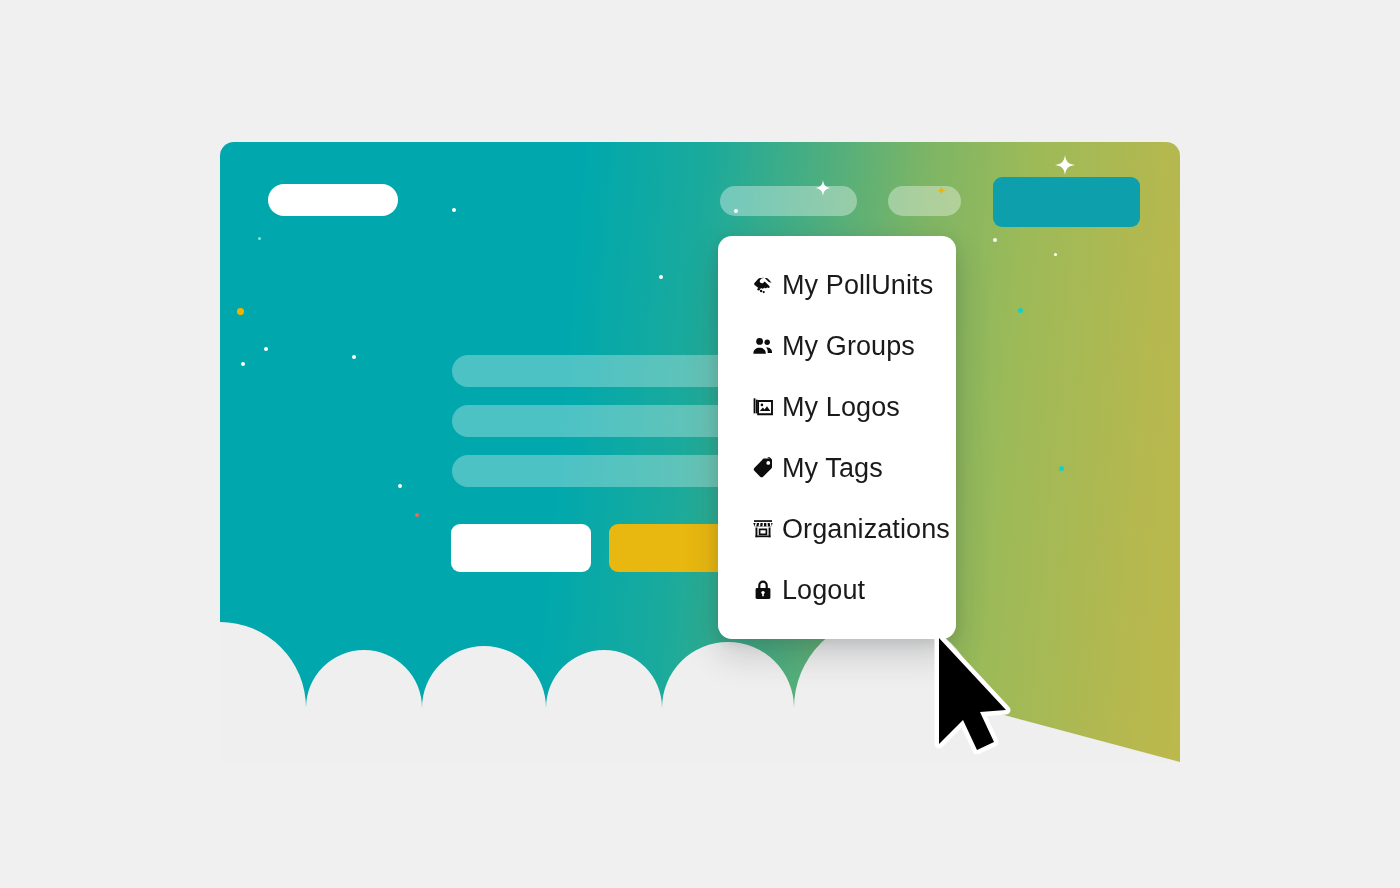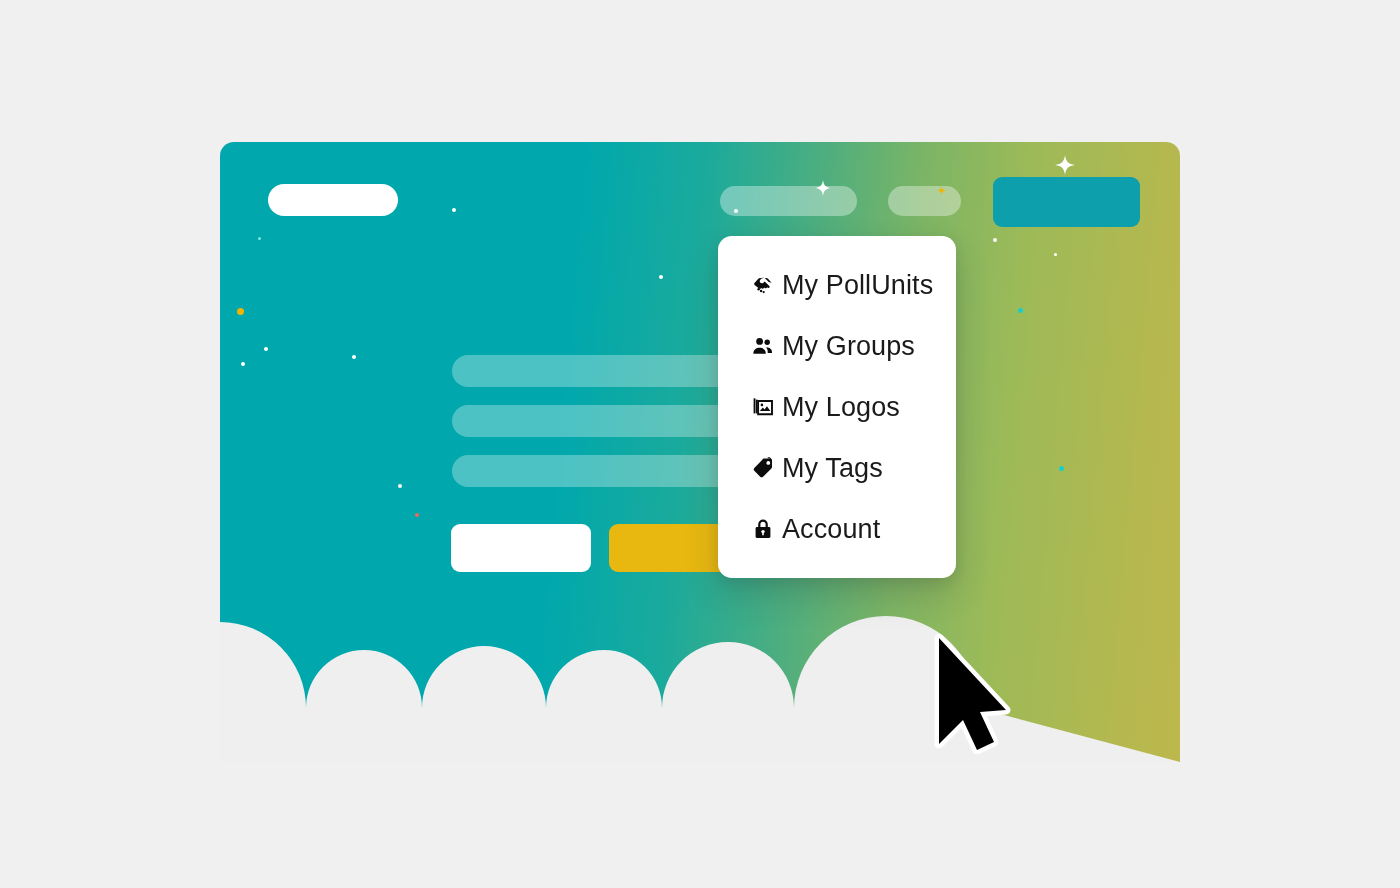--- a/index.html
+++ b/index.html
@@ -288,31 +288,44 @@
         <svg width="24" height="24" viewBox="0 0 24 24" fill="currentColor">
           <path d="M11.6 3.6 3.3 11.9c-.8.8-.8 2.1 0 2.9l5.9 5.9c.8.8 2.1.8 2.9 0l8.3-8.3c.4-.4.6-.9.6-1.5V4.6c0-1.1-.9-2-2-2h-6.3c-.4 0-.8.2-1.1.4z"></path>
           <circle cx="17.3" cy="6.9" r="1.9" fill="#fff"></circle>
           <path d="M16.6 1.4c1.2-.5 2.6-.1 3.4 1 .8 1.1.7 2.6-.2 3.6l-.9-.8c.5-.6.6-1.5.1-2.2-.5-.7-1.4-.9-2.1-.6l-.3-1z"></path>
         </svg>
       </span>
       <span class="menu-label">My Tags</span>
     </div>
 
 
+    <div class="menu-item">
+      <span class="menu-icon">
+        <svg width="24" height="24" viewBox="0 0 24 24" fill="currentColor">
+          <path d="M3 3.2h18v1.7H3z"></path>
+          <path d="M2.3 6.1h19.4l-1.2 3.4H3.5z"></path>
+          <path d="M4.6 5.9h1.3l-.7 3.6H3.4zM8.2 5.9h1.3l-.4 3.6H7.4zM11.8 5.9h1.2l-.1 3.6h-1.5zM15.3 5.9h1.3l.3 3.6h-1.5zM18.8 5.9h1.3l.7 3.6h-1.6z" fill="#fff"></path>
+          <path d="M4.5 10.6h1.9v9.6H4.5zM17.6 10.6h1.9v9.6h-1.9z"></path>
+          <path d="M4.5 18.5h15v1.7h-15z"></path>
+          <path d="M8.6 12.3h6.8v5.1H8.6z" fill="none" stroke="currentColor" stroke-width="1.7"></path>
+        </svg>
+      </span>
+      <span class="menu-label">Organizations</span>
+    </div>
 
     <div class="menu-item">
       <span class="menu-icon">
         <svg width="24" height="24" viewBox="0 0 24 24" fill="currentColor">
           <path d="M7.2 10V7.4a4.8 4.8 0 0 1 9.6 0V10h-2.2V7.4a2.6 2.6 0 0 0-5.2 0V10H7.2z"></path>
           <rect x="4.6" y="10" width="14.8" height="11" rx="1.4"></rect>
           <circle cx="12" cy="14.6" r="1.7" fill="#fff"></circle>
           <path d="M11.2 15h1.6v3.2h-1.6z" fill="#fff"></path>
         </svg>
       </span>
-      <span class="menu-label">Account</span>
+      <span class="menu-label">Logout</span>
     </div>
   </div>
 
   <svg id="cursor" viewBox="0 0 82 122">
     <path d="M9 6 L9 112 L33 88 L47 118 L64 110 L50 80 L76 78 Z" fill="#000000" stroke="#ffffff" stroke-width="9" stroke-linejoin="round"></path>
     <path d="M9 6 L9 112 L33 88 L47 118 L64 110 L50 80 L76 78 Z" fill="#000000"></path>
   </svg>
 
 </div>
 

